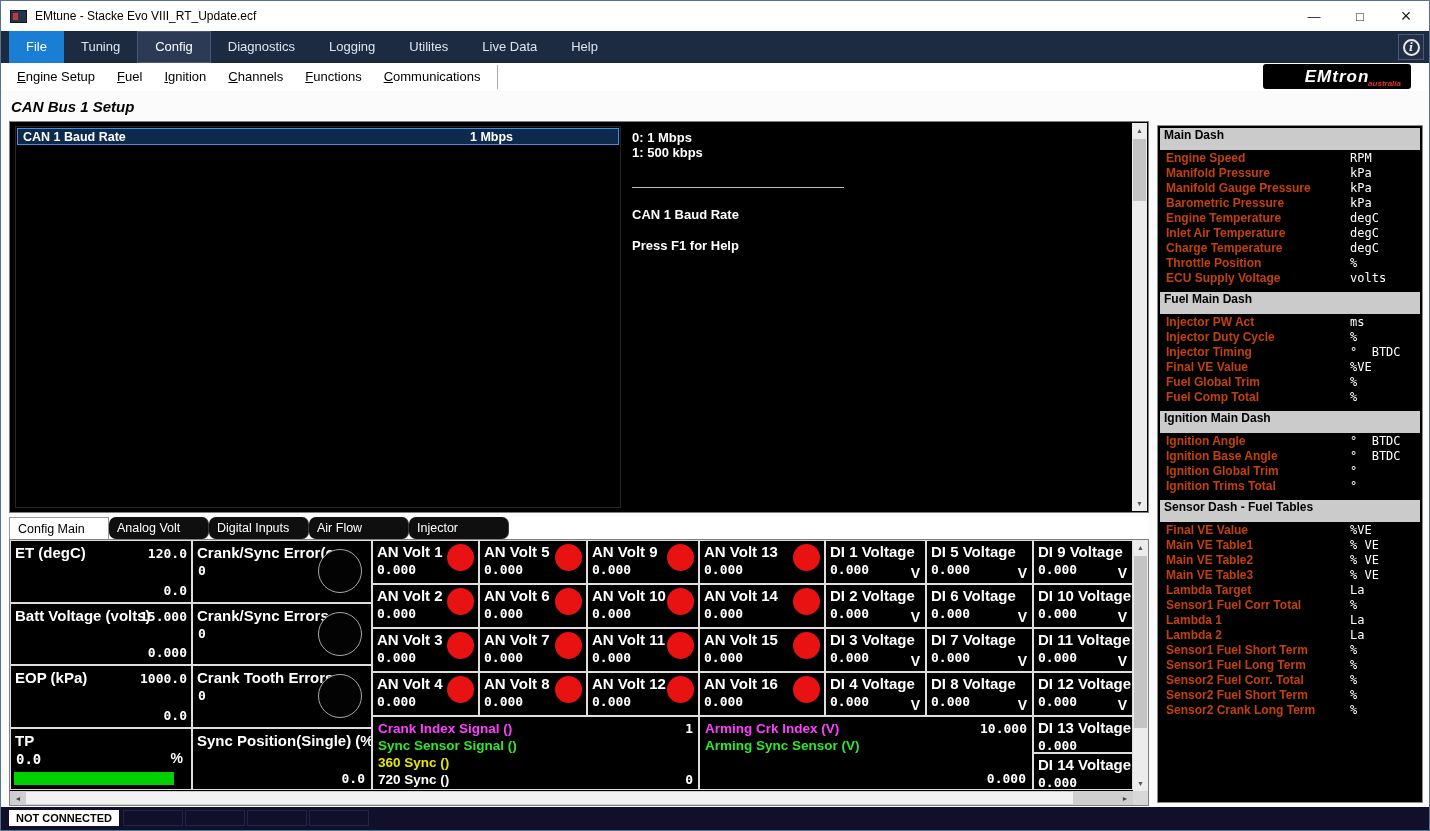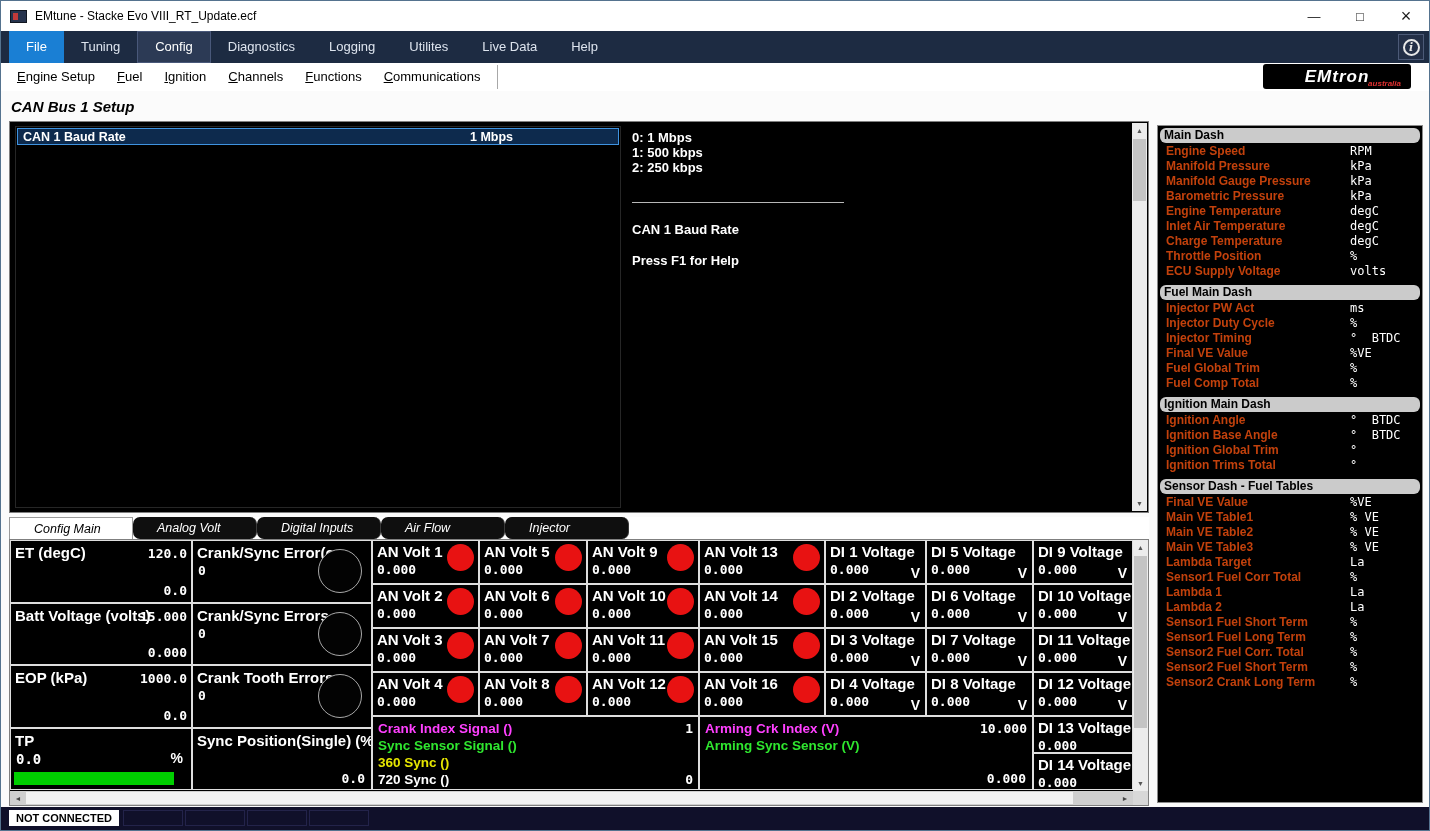--- a/index.html
+++ b/index.html
@@ -48,21 +48,21 @@
 
   
   .vscroll { position:absolute; right:1px; top:1px; bottom:1px; width:15px; background:#ececec; }
   .sb-arrow { position:absolute; left:0; width:15px; height:15px; font-size:7px; color:#555; display:flex; align-items:center; justify-content:center; }
   .sb-up { top:0; } .sb-down { bottom:0; }
   .sb-thumb { position:absolute; left:1px; width:13px; background:#c4c4c4; }
   .cfg-thumb { top:16px; height:62px; }
 
   
   .tabbar { position:absolute; left:8px; top:516px; width:1140px; height:22px; background:#fff; display:flex; }
-  .tab { width:124px; line-height:22px; font-size:12.5px; padding-left:24px; white-space:nowrap; overflow:hidden;font-style:italic; }
+  .tab { width:100px; line-height:22px; font-size:12.5px; padding-left:8px; white-space:nowrap; overflow:hidden; }
   .tab.sel { background:#fff; color:#000; border:1px solid #9a9a9a; border-bottom:none; }
   .tab.dark { background:#0f0f0f; color:#fff; border-right:1px solid #3a3a3a;border-radius:7px; }
 
   
   .dash-panel { position:absolute; left:8px; top:538px; width:1140px; height:267px; background:#000; border:1px solid #7f7f7f; }
   .dash-cells { position:absolute; left:0; top:0; display:flex; height:250px; width:1123px; overflow:hidden; }
   .colstack { display:flex; flex-direction:column; }
   .col1 { width:182px; } .col2 { width:180px; }
   .colstack .cell { flex:1; }
   .angrid { display:grid; grid-template-columns:107px 108px 112px 126px 101px 107px 100px; grid-template-rows:44px 44px 44px 44px 37px 37px; width:761px; }
@@ -90,21 +90,21 @@
   .hscroll { position:absolute; left:0; right:15px; bottom:0; height:14px; background:#cfcfcf; }
   .hsb-arrow { position:absolute; top:0; width:16px; height:14px; font-size:7px; color:#444; display:flex; align-items:center; justify-content:center; }
   .hsb-left { left:0; } .hsb-right { right:0; }
   .hsb-thumb { position:absolute; left:16px; top:1px; height:12px; width:calc(100% - 76px); background:#f2f2f2; }
   .dash-vscroll { position:absolute; right:0; top:0; bottom:14px; width:15px; background:#ececec; }
   .dash-thumb { top:16px; height:172px; }
   .corner { position:absolute; right:0; bottom:0; width:15px; height:14px; background:#d8d8d8; }
 
   
   .right-panel { position:absolute; left:1156px; top:124px; width:266px; height:678px; background:#000; border:1px solid #8a8a8a; padding:2px; overflow:hidden; }
-  .rp-header { height:15px; line-height:15px; background:#cbcbcb; color:#000; font-size:12px; font-weight:bold; padding-left:4px; margin-top:7px;border-radius:6px; }
+  .rp-header { height:22px; line-height:15px; background:#cbcbcb; color:#000; font-size:12px; font-weight:bold; padding-left:4px; margin-top:7px; }
   .rp-header.first { margin-top:0; }
   .rp-row { display:flex; height:15px; align-items:center; }
   .rp-label { flex:1; padding-left:6px; font-size:12px; font-weight:bold; color:#c2410c; white-space:nowrap; overflow:hidden; }
   .rp-unit { width:70px; flex-shrink:0; font-family:"DejaVu Sans Mono",monospace; font-size:12px; color:#fff; white-space:pre; }
 
   
   .statusbar { position:absolute; left:0; bottom:0; width:100%; height:23px; background:#10102a; }
   .status-box { position:absolute; left:8px; top:3px; width:110px; height:16px; background:#fff; color:#000; font-size:11px; font-weight:bold; display:flex; align-items:center; justify-content:center; }
   .status-seg { position:absolute; top:3px; height:16px; width:60px; border:1px solid #23234a; }
 </style>
@@ -162,21 +162,20 @@
   <div class="config-panel">
     <div class="param-listbox">
       <div class="param-row">
         <span class="param-name">CAN 1 Baud Rate</span>
         <span class="param-value">1 Mbps</span>
       </div>
     </div>
     <div class="help-pane">
       <div class="help-option">0: 1 Mbps</div>
       <div class="help-option">1: 500 kbps</div>
-      <div class="help-option">2: 250 kbps</div>
       <div class="help-divider"></div>
       <div class="help-param">CAN 1 Baud Rate</div>
       <div class="help-hint">Press F1 for Help</div>
     </div>
     <div class="vscroll">
       <div class="sb-arrow sb-up">▲</div>
       <div class="sb-thumb cfg-thumb"></div>
       <div class="sb-arrow sb-down">▼</div>
     </div>
   </div>

